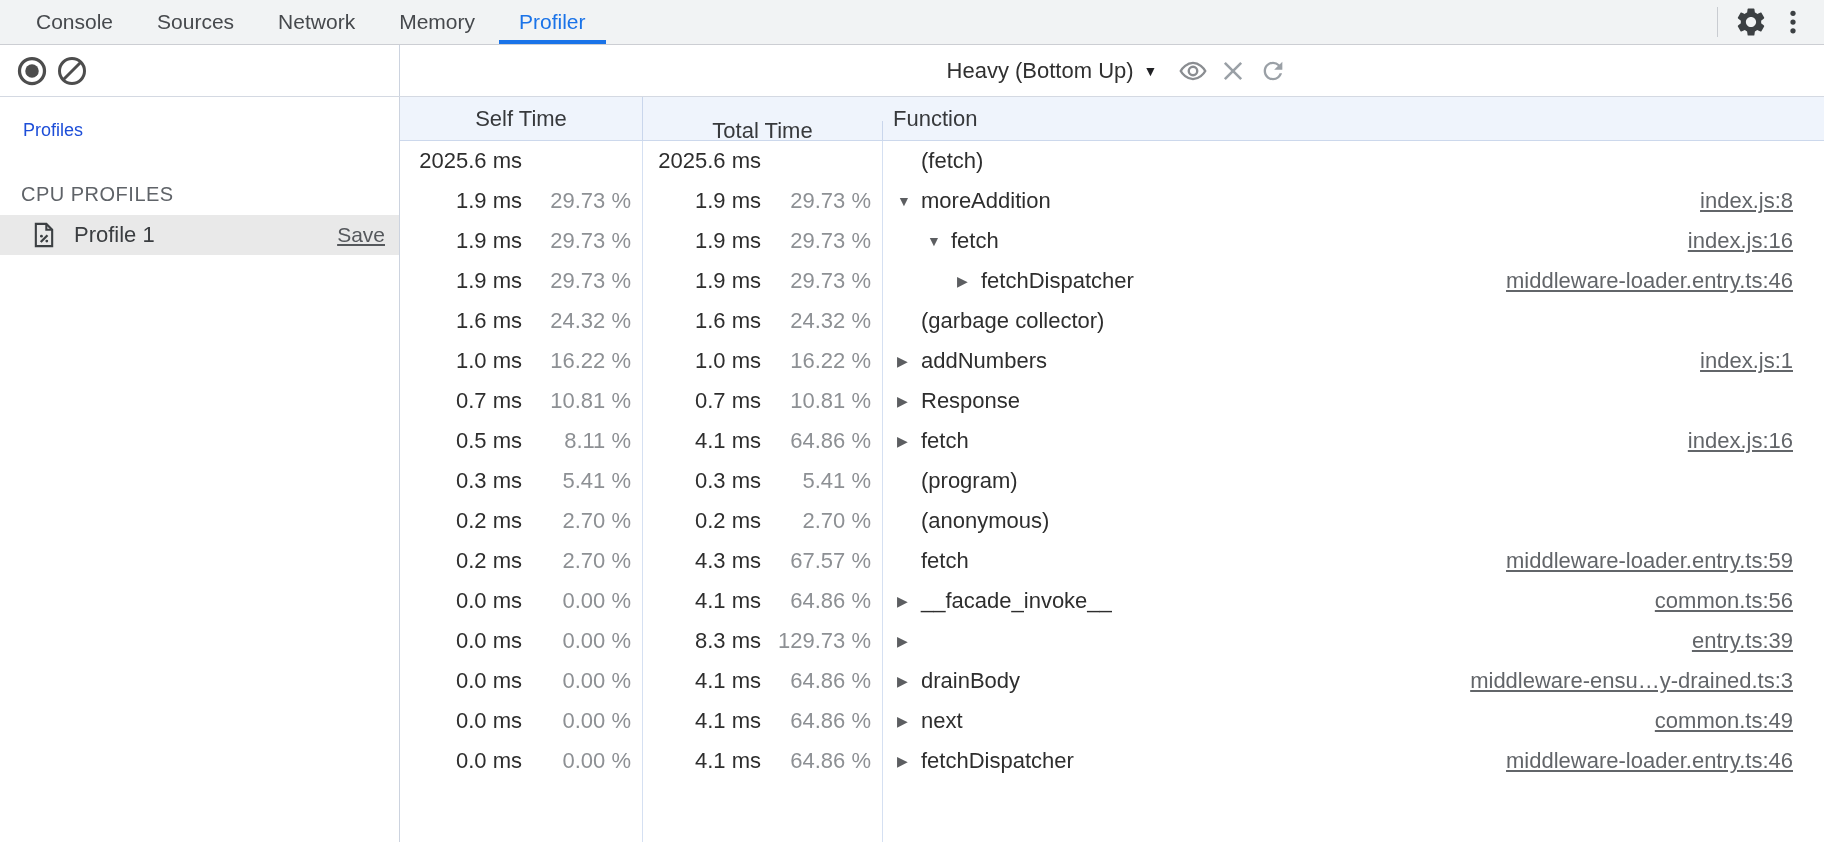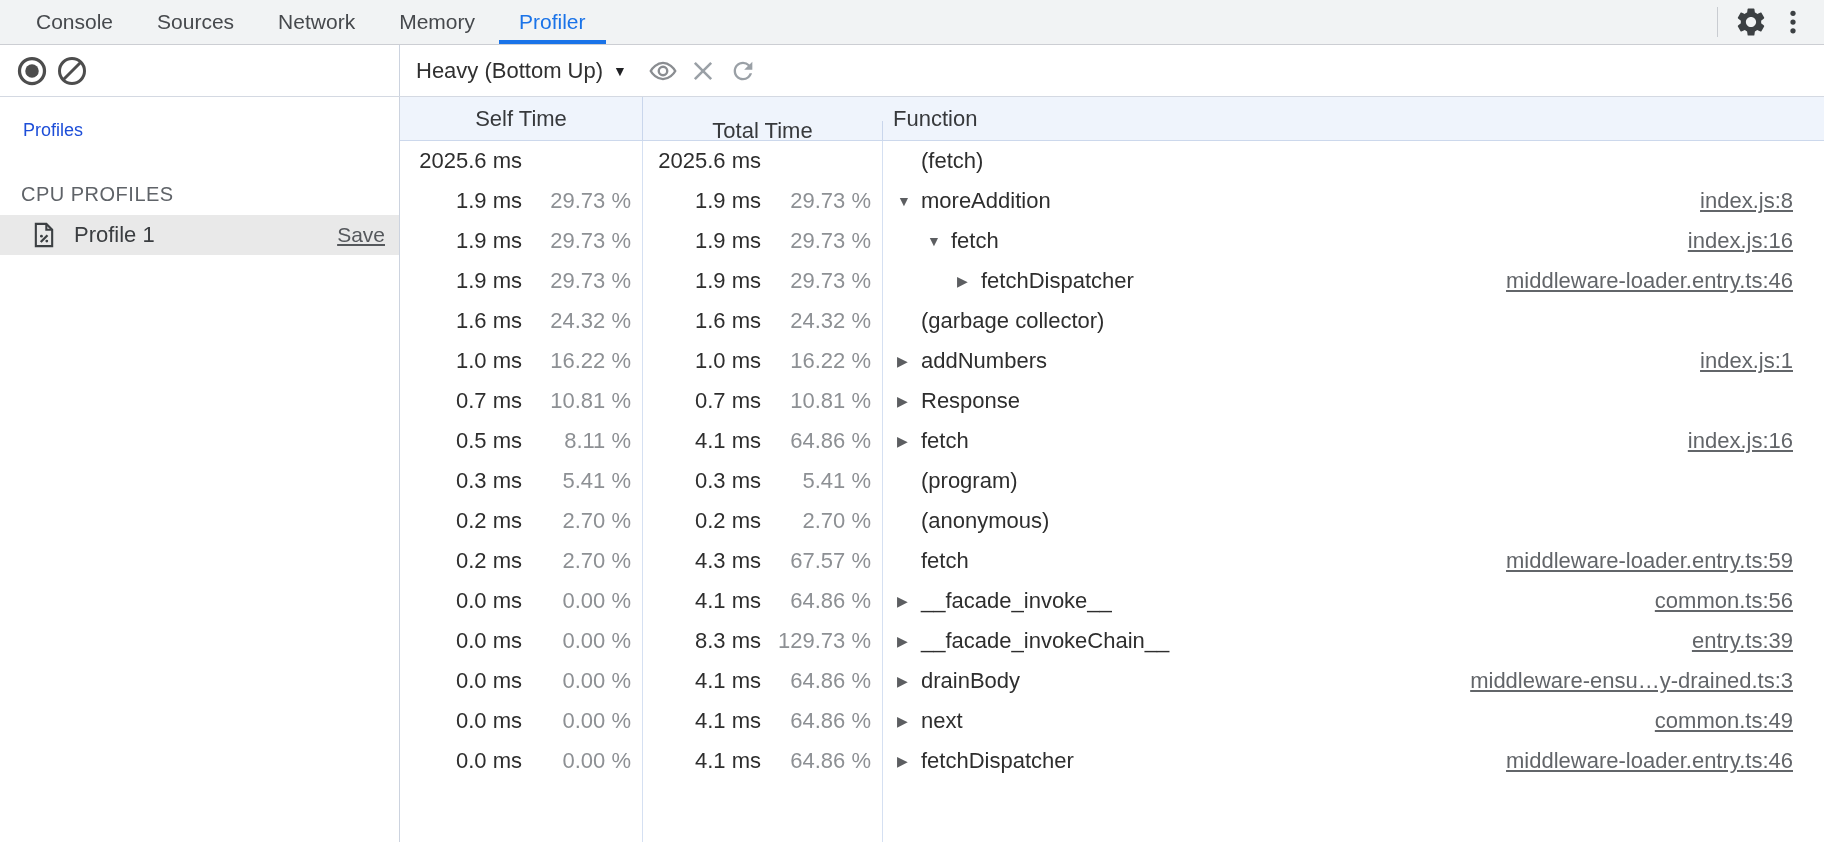--- a/index.html
+++ b/index.html
@@ -20,21 +20,21 @@
   .tabbar-right { margin-left:auto; display:flex; align-items:center; padding-right:10px; }
   .vdivider { width:1px; height:30px; background:#c9ccd1; margin-right:12px; }
   .iconbtn { border:none; background:transparent; width:42px; height:42px;
              display:flex; align-items:center; justify-content:center; cursor:pointer; }
 
   
   .toprow { height:52px; display:flex; flex:0 0 auto; background:#fff;
             border-bottom:1px solid #d4d9e2; }
   .toprow-left { width:400px; flex:0 0 auto; border-right:1px solid #ccd3df;
                  display:flex; align-items:center; padding-left:12px; }
-  .toprow-right { flex:1; display:flex; align-items:center; padding-left:16px; }
+  .toprow-right { flex:1; display:flex; align-items:center; padding-left:16px;justify-content:center; }
   .toolbtn { border:none; background:transparent; width:40px; height:40px;
              display:flex; align-items:center; justify-content:center; cursor:pointer; }
   .dropdown { display:flex; align-items:center; font-size:22px; color:#303030; cursor:pointer; }
   .caret { font-size:14px; color:#202124; margin-left:10px; }
   .toolgap { width:16px; }
 
   
   .main { flex:1; display:flex; min-height:0; }
 
   .sidebar { width:400px; flex:0 0 auto; border-right:1px solid #ccd3df; background:#fff; }
@@ -359,21 +359,20 @@
           <div class="cell self">
             <span class="ms">0.0 ms</span>
             <span class="pct">0.00 %</span>
           </div>
           <div class="cell total">
             <span class="ms">8.3 ms</span>
             <span class="pct">129.73 %</span>
           </div>
           <div class="cell fn">
             <span class="arrow" style="margin-left: 14px;">▶</span>
-            <span class="fname">__facade_invokeChain__</span>
             <a class="srclink">entry.ts:39</a>
           </div>
         </div>
           <div class="grid-row">
           <div class="cell self">
             <span class="ms">0.0 ms</span>
             <span class="pct">0.00 %</span>
           </div>
           <div class="cell total">
             <span class="ms">4.1 ms</span>

